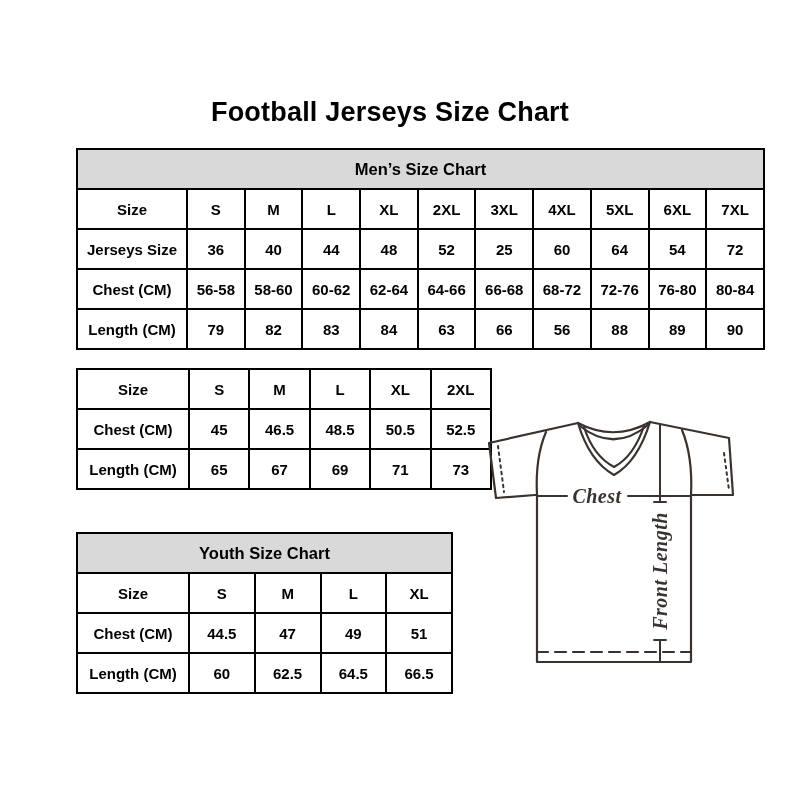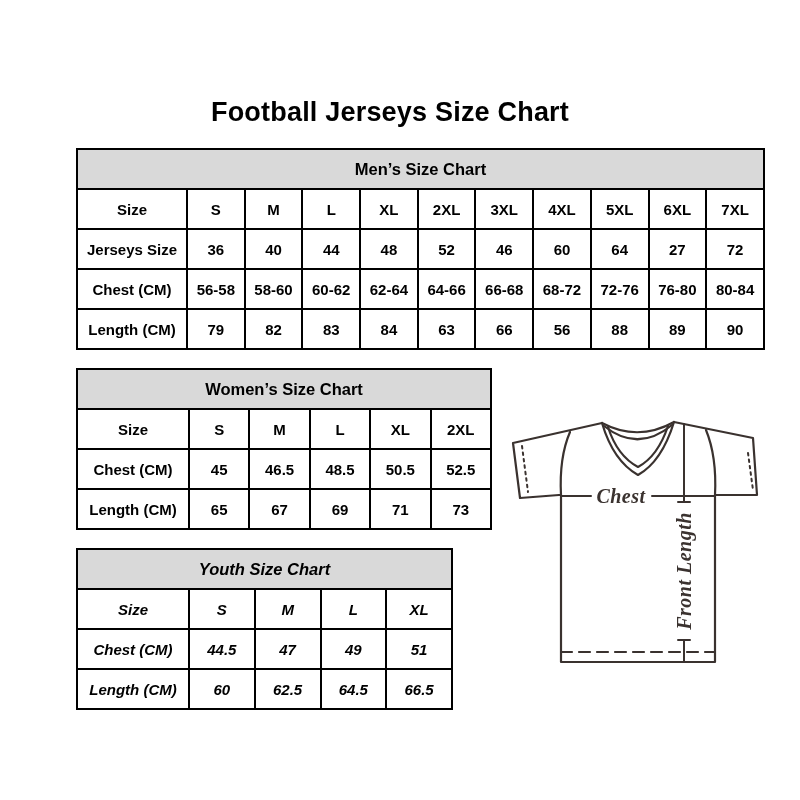--- a/index.html
+++ b/index.html
@@ -8,38 +8,38 @@
   .page { position:relative; width:800px; height:800px; background:#fff; }
 
   .page-title {
     position:absolute; top:97px; left:0; width:780px; text-align:center;
     font-size:27px; font-weight:bold; letter-spacing:0.2px;
   }
 
   .tbl-host { position:absolute;padding-left:38px; }
   #mens-table-host   { left:38px; top:148px; width:727px; }
   #womens-table-host { left:38px; top:368px; width:454px; }
-  #youth-table-host  { left:38px; top:548px; width:415px;font-style:italic; }
+  #youth-table-host  { left:38px; top:532px; width:415px; }
 
   table.size-table {
     border-collapse:collapse; table-layout:fixed; width:100%;
     font-family:"Liberation Sans", sans-serif;
   }
   table.size-table th, table.size-table td {
     border:2px solid #000; height:40px; text-align:center; vertical-align:middle;
     font-weight:bold; font-size:15px; padding:0 2px; overflow:hidden;
   }
   table.size-table th.cap {
     background:#d9d9d9; font-size:16.5px; height:40px;
   }
   #mens-table-host   col.label-col { width:110px; }
   #womens-table-host col.label-col { width:112px; }
   #youth-table-host  col.label-col { width:112px; }
 
-  .jersey-wrap { position:absolute; left:502px; top:398px; width:280px; height:290px;text-align:center; }
+  .jersey-wrap { position:absolute; left:478px; top:398px; width:280px; height:290px;text-align:center; }
   .jersey-wrap svg { display:block; width:280px; height:290px; }
   .jersey-label {
     font-family:"Liberation Serif", serif; font-style:italic; font-weight:bold;
     fill:#3a322f; letter-spacing:0.5px;
   }
 </style>
 </head>
 <body>
 
 <div class="page">
@@ -78,24 +78,24 @@
             <th>6XL</th>
             <th>7XL</th>
           </tr>
           <tr>
             <th>Jerseys Size</th>
             <td>36</td>
             <td>40</td>
             <td>44</td>
             <td>48</td>
             <td>52</td>
-            <td>46</td>
+            <td>25</td>
             <td>60</td>
             <td>64</td>
-            <td>27</td>
+            <td>54</td>
             <td>72</td>
           </tr>
           <tr>
             <th>Chest (CM)</th>
             <td>56-58</td>
             <td>58-60</td>
             <td>60-62</td>
             <td>62-64</td>
             <td>64-66</td>
             <td>66-68</td>
@@ -126,23 +126,20 @@
         <colgroup>
           <col class="label-col">
           <col>
           <col>
           <col>
           <col>
           <col>
         </colgroup>
         <tbody>
           <tr>
-            <th colspan="6" class="cap">Women’s Size Chart</th>
-          </tr>
-          <tr>
             <th>Size</th>
             <th>S</th>
             <th>M</th>
             <th>L</th>
             <th>XL</th>
             <th>2XL</th>
           </tr>
           <tr>
             <th>Chest (CM)</th>
             <td>45</td>

